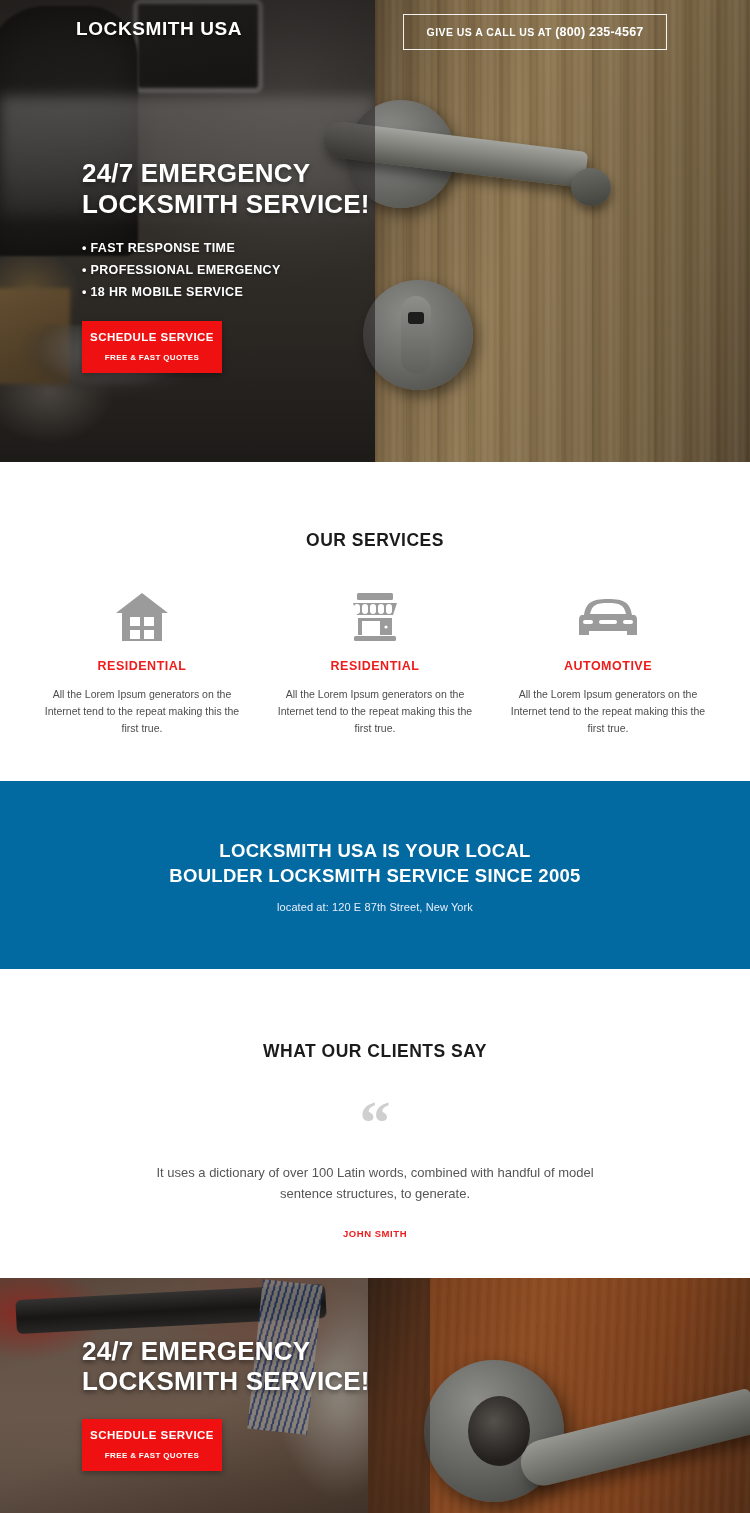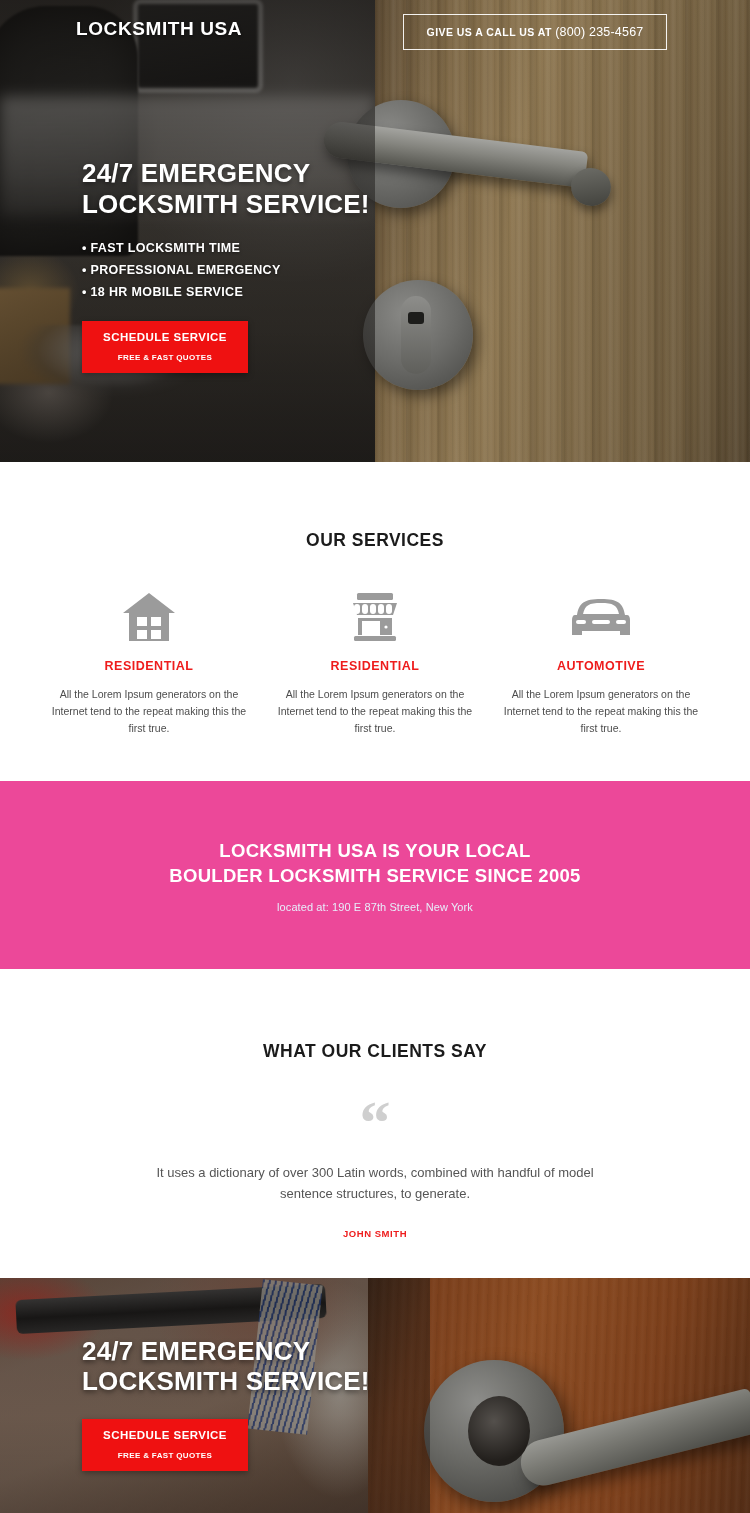--- a/index.html
+++ b/index.html
@@ -107,64 +107,64 @@
   .phone-badge {
     position:absolute; top:14px; left:403px; width:264px; height:36px;
     border:1px solid rgba(255,255,255,.92);
     display:flex; align-items:center; justify-content:center;
     z-index:6;
   }
   .phone-badge-inner {
     color:#fff; font-size:10.5px; font-weight:700; letter-spacing:.45px;
     white-space:nowrap;
   }
-  .phone-badge-inner .pnum { font-size:12.5px; font-weight:400; letter-spacing:.2px;margin-top:47px; }
+  .phone-badge-inner .pnum { font-size:12.5px; font-weight:700; letter-spacing:.2px;margin-top:47px; }
 
   .brand {
     position:absolute; top:18px; left:76px; z-index:6;
     color:#ffffff; font-size:19px; font-weight:800; letter-spacing:.6px;
     text-shadow:0 1px 3px rgba(0,0,0,.55);
   }
 
   .hero-content { position:absolute; left:82px; top:158px; z-index:6; width:330px; }
   .hero-h1 {
     color:#fff; font-size:26px; font-weight:800; line-height:1.18;
     letter-spacing:.2px; text-shadow:0 2px 5px rgba(0,0,0,.45);
   }
   .hero-list { margin-top:22px; list-style:none; }
   .hero-list li {
     color:#fff; font-size:12.5px; font-weight:700; letter-spacing:.35px;
     margin-bottom:8px; text-shadow:0 1px 3px rgba(0,0,0,.5);
   }
   .cta-btn {
-    display:block; margin-top:22px; width:166px; padding:10px 0 11px;
+    display:block; margin-top:22px; width:140px; padding:10px 0 11px;
     background:#ef1111; border:none; cursor:pointer; text-align:center;
     box-shadow:0 2px 6px rgba(0,0,0,.35);
   }
   .cta-main { display:block; color:#fff; font-size:11.5px; font-weight:800; letter-spacing:.45px; }
   .cta-sub  { display:block; color:#fff; font-size:8px; font-weight:700; letter-spacing:.35px; margin-top:10px; }
 
   
   .services { background:#fff; padding:52px 0 44px; }
   .sec-title {
     text-align:center; font-size:17.5px; font-weight:800; color:#1b1b1b;
     letter-spacing:.5px; margin-bottom:36px;margin-top:16px;
   }
-  .svc-grid { display:flex; justify-content:center; gap:26px; padding:0 42px; }
+  .svc-grid { display:flex; justify-content:space-between; gap:26px; padding:0 42px; }
   .svc-col { width:200px; text-align:center; }
   .svc-icon { height:56px; display:flex; align-items:flex-end; justify-content:center; margin-bottom:16px; }
   .svc-icon svg { display:block; }
   .svc-name {
     color:#ee1c1c; font-size:12.5px; font-weight:800; letter-spacing:.5px; margin-bottom:13px;
   }
   .svc-desc { color:#4d4d4d; font-size:10.5px; line-height:1.62; }
 
   
   .band {
-    background:#ec4899; padding:58px 0 56px; text-align:center;
+    background:#0369a1; padding:58px 0 56px; text-align:center;
   }
   .band-h {
     color:#fff; font-size:18.5px; font-weight:800; line-height:1.35; letter-spacing:.3px;
   }
   .band-sub { color:#e7eefb; font-size:11px; margin-top:12px; letter-spacing:.1px; }
 
   
   .testi { background:#fff; padding:56px 0 39px; text-align:center; }
   .quote-mark {
     color:#cfcfcf; font-size:62px; font-weight:800; line-height:.8;
@@ -252,21 +252,21 @@
     <div class="phone-badge">
       <span class="phone-badge-inner"><span>GIVE US A CALL US AT </span><span class="pnum">(800) 235-4567</span></span>
     </div>
 
     <div class="hero-content">
       <h1 class="hero-h1">
         <span>24/7 EMERGENCY</span><br>
         <span>LOCKSMITH SERVICE!</span>
       </h1>
       <ul class="hero-list">
-        <li>• FAST LOCKSMITH TIME</li>
+        <li>• FAST RESPONSE TIME</li>
         <li>• PROFESSIONAL EMERGENCY</li>
         <li>• 18 HR MOBILE SERVICE</li>
       </ul>
       <button class="cta-btn">
         <span class="cta-main">SCHEDULE SERVICE</span>
         <span class="cta-sub">FREE &amp; FAST QUOTES</span>
       </button>
     </div>
   </section>
 
@@ -324,27 +324,27 @@
       </div>
 
     </div>
   </section>
 
   <section class="band">
     <div class="band-h">
       <span>LOCKSMITH USA IS YOUR LOCAL</span><br>
       <span>BOULDER LOCKSMITH SERVICE SINCE 2005</span>
     </div>
-    <div class="band-sub">located at: 190 E 87th Street, New York</div>
+    <div class="band-sub">located at: 120 E 87th Street, New York</div>
   </section>
 
   <section class="testi">
     <h2 class="sec-title">WHAT OUR CLIENTS SAY</h2>
     <div class="quote-mark">“</div>
-    <p class="testi-text">It uses a dictionary of over 300 Latin words, combined with handful of model sentence structures, to generate.</p>
+    <p class="testi-text">It uses a dictionary of over 100 Latin words, combined with handful of model sentence structures, to generate.</p>
     <div class="testi-name">JOHN SMITH</div>
   </section>
 
   <section class="hero2">
     <div class="hero2-left"></div>
     <div class="hero2-rightimg">
       <div class="hero2-knob-rose"></div>
       <div class="hero2-lever"></div>
       <div class="hero2-knob-center"></div>
     </div>

